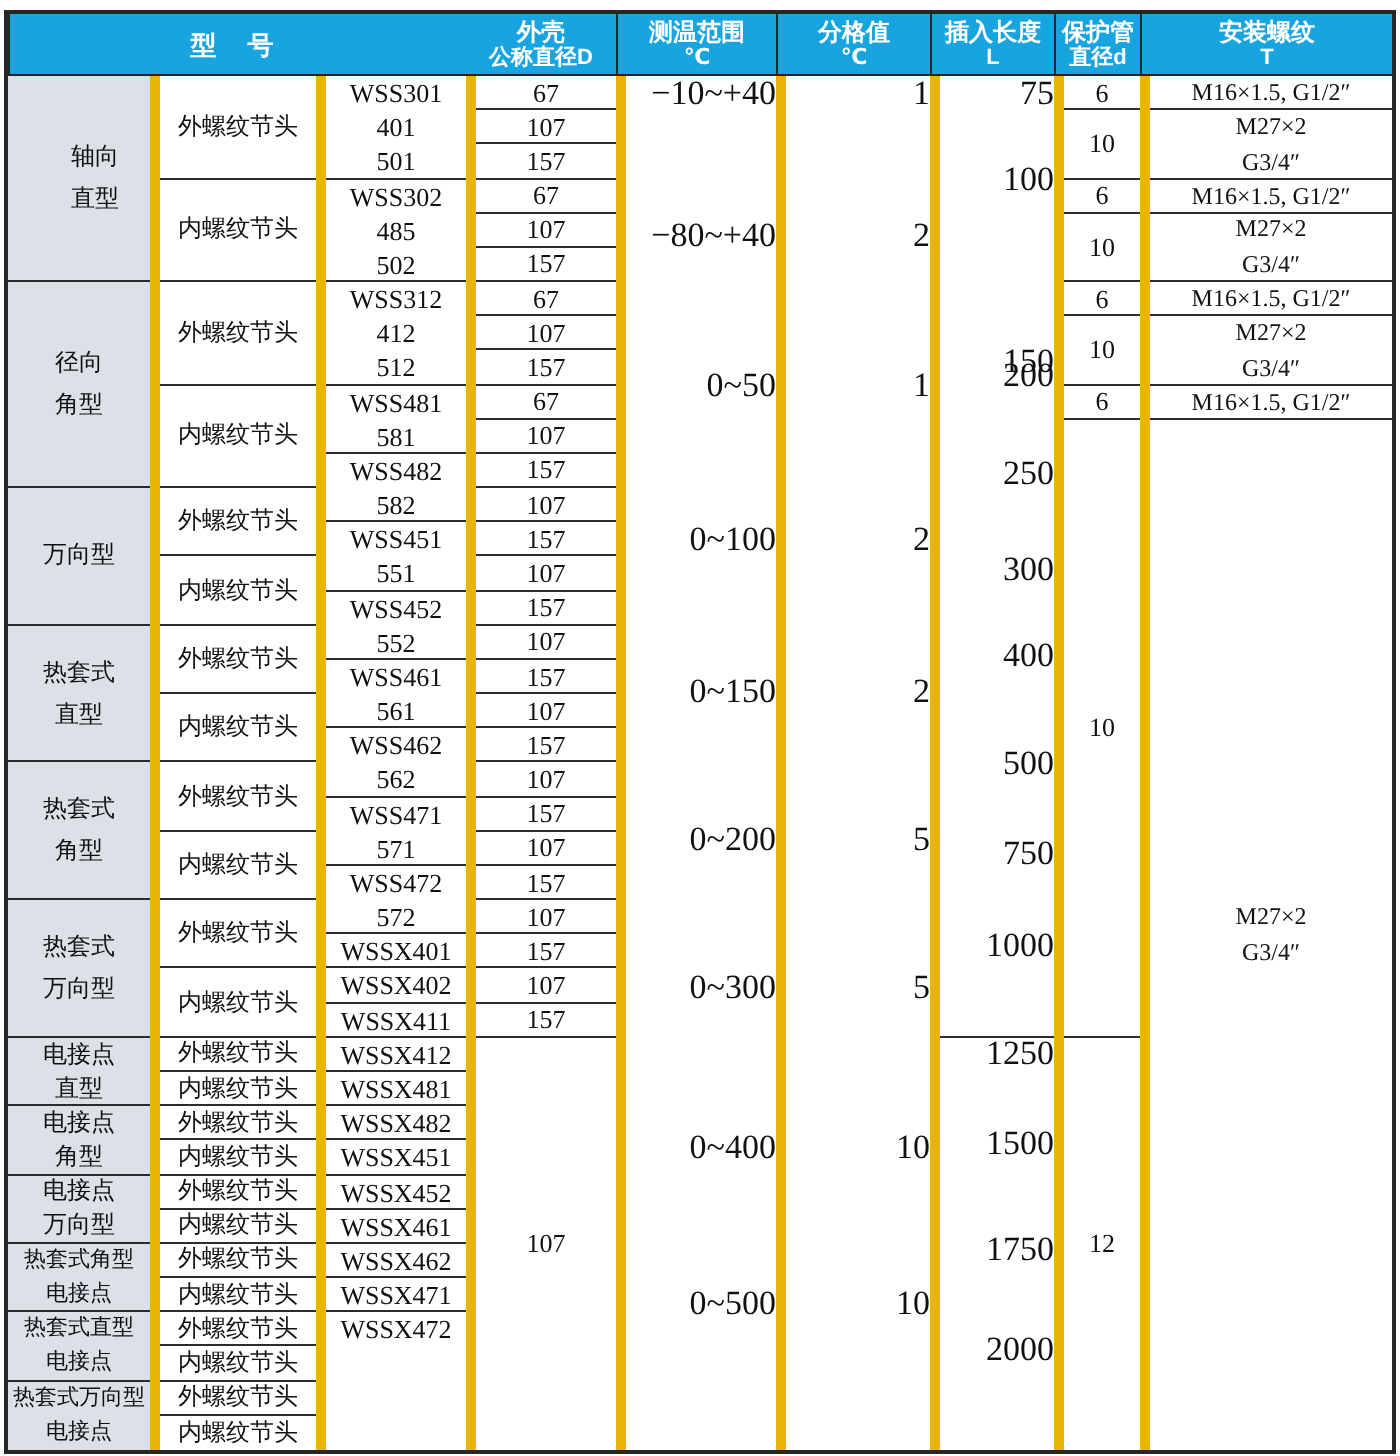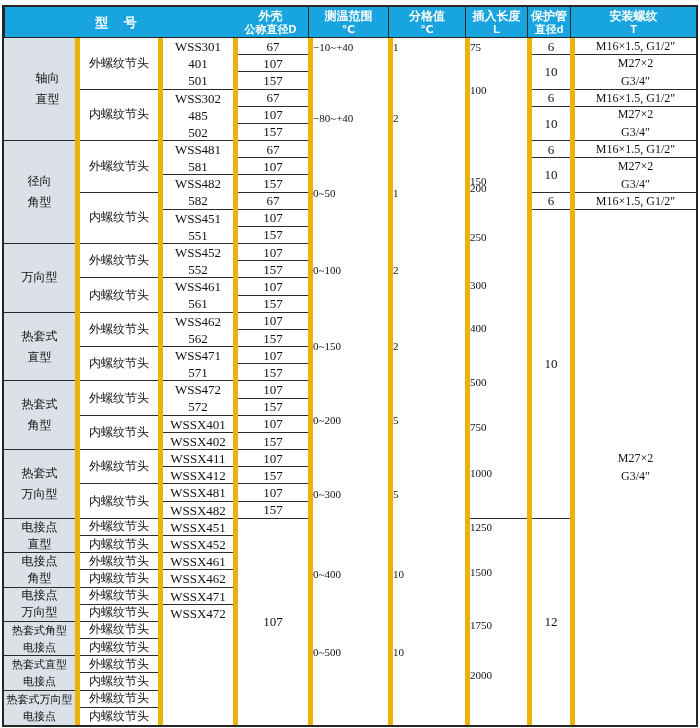--- a/index.html
+++ b/index.html
@@ -24,22 +24,22 @@
           align-items:center; border-bottom:1px solid #2b2b2b; font-size:12px;
           line-height:17px; text-align:center; }
   .cell.last { border-bottom:none; }
   .cell.gapped { row-gap:6px; line-height:15px; }
   .cell .ln { width:100%; text-align:center; }
   .stack { display:flex; flex-direction:column; justify-content:space-between;
            height:100%; width:100%; }
   .stack .ln { flex:1; display:flex; align-items:center; justify-content:center; }
   .num { font-size:13px; }
   .grpbg { background:#dce1e8; }
-  .float { position:absolute; left:0; width:100%; text-align:left; height:16px;
-           line-height:16px; font-size:11px; }
+  .float { position:absolute; left:0; width:100%; text-align:right; height:16px;
+           line-height:16px; font-size:17px; }
   .regionA { position:absolute; left:0; top:0; width:100%; border-bottom:1px solid #2b2b2b; }
   .thread-lines { row-gap:2px; line-height:16px; font-size:12px; }
 </style>
 </head>
 <body>
 
 <div id="tbl">
   <div id="hdr">
     <div class="hcell" style="left:229px;width:75px;">
       <div class="ln">外壳</div>
@@ -200,20 +200,27 @@
             <div class="ln">WSS301</div>
             <div class="ln">401</div>
             <div class="ln">501</div>
           </div>
         </div>
         <div class="cell num" style="height: 51.525px;">
           <div class="stack">
             <div class="ln">WSS302</div>
             <div class="ln">485</div>
             <div class="ln">502</div>
+          </div>
+        </div>
+        <div class="cell num" style="height: 51.525px;">
+          <div class="stack">
+            <div class="ln">WSS312</div>
+            <div class="ln">412</div>
+            <div class="ln">512</div>
           </div>
         </div>
         <div class="cell num" style="height: 34.35px;">
           <div class="stack">
             <div class="ln">WSS481</div>
             <div class="ln">581</div>
           </div>
         </div>
         <div class="cell num" style="height: 34.35px;">
           <div class="stack">

